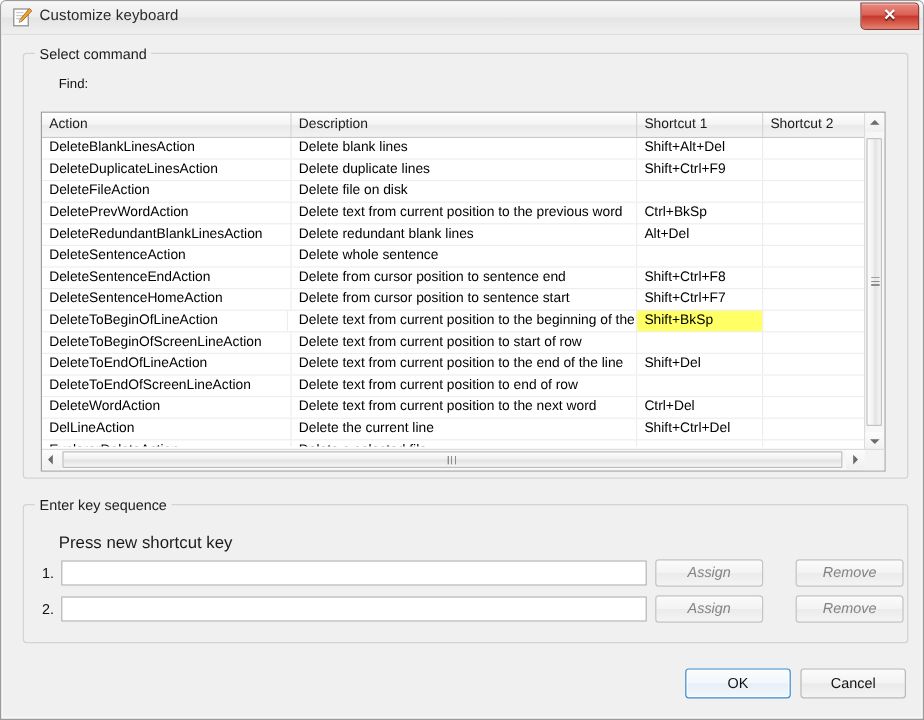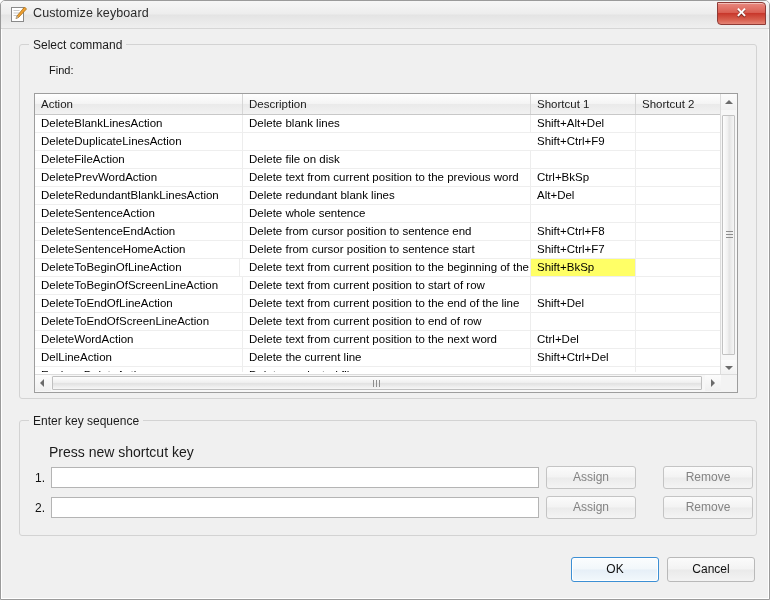--- a/index.html
+++ b/index.html
@@ -315,20 +315,21 @@
     height: 23px;
     border: 1px solid #c4c4c4;
     border-radius: 3px;
     background: linear-gradient(to bottom, #fbfbfb 0%, #f3f3f3 48%, #ebebeb 52%, #f4f4f4 100%);
     font-family: "Liberation Sans", sans-serif;
     font-size: 12px;
     color: #838383;
     text-align: center;
     line-height: 21px;
     cursor: default;
+    font-style: italic;
   }
   #seq1-num { left: 30px; top: 470px; }
   #seq1-input { left: 50px; top: 466px; width: 488px; }
   #seq1-assign { left: 545px; top: 465px; width: 90px; }
   #seq1-remove { left: 662px; top: 465px; width: 90px; }
   #seq2-num { left: 30px; top: 500px; }
   #seq2-input { left: 50px; top: 496px; width: 488px; }
   #seq2-assign { left: 545px; top: 495px; width: 90px; }
   #seq2-remove { left: 662px; top: 495px; width: 90px; }
 
@@ -401,20 +402,21 @@
       </div>
     <div id="tbody">
         <div class="trow">
           <div class="cell" style="left: 0px; width: 208px;">DeleteBlankLinesAction</div>
           <div class="cell" style="left: 208px; width: 288px;">Delete blank lines</div>
           <div class="cell" style="left: 496px; width: 105px;">Shift+Alt+Del</div>
           <div class="cell" style="left: 601px; width: 101px;"></div>
         </div>
         <div class="trow">
           <div class="cell" style="left: 0px; width: 208px;">DeleteDuplicateLinesAction</div>
+          <div class="cell" style="left: 208px; width: 288px;">Delete duplicate lines</div>
           <div class="cell" style="left: 496px; width: 105px;">Shift+Ctrl+F9</div>
           <div class="cell" style="left: 601px; width: 101px;"></div>
         </div>
         <div class="trow">
           <div class="cell" style="left: 0px; width: 208px;">DeleteFileAction</div>
           <div class="cell" style="left: 208px; width: 288px;">Delete file on disk</div>
           <div class="cell" style="left: 496px; width: 105px;"></div>
           <div class="cell" style="left: 601px; width: 101px;"></div>
         </div>
         <div class="trow">

